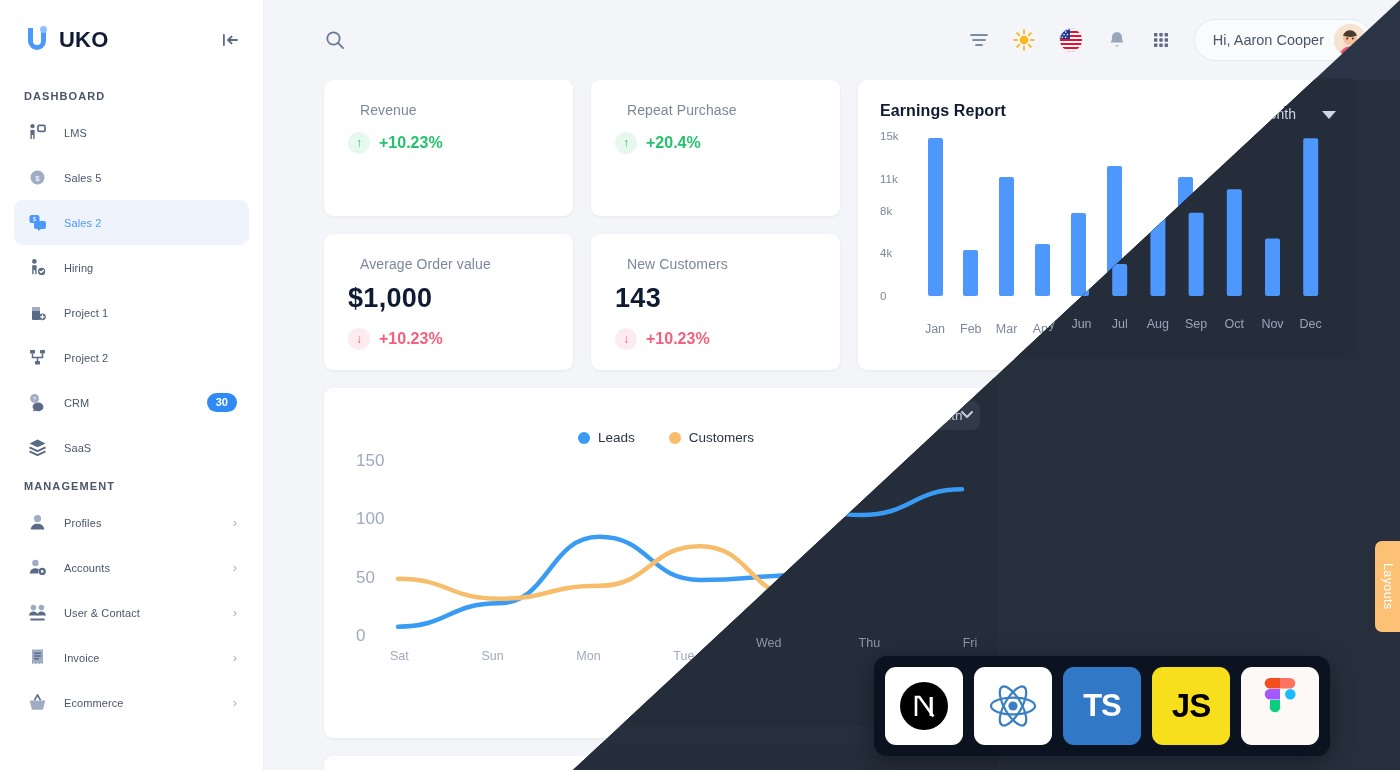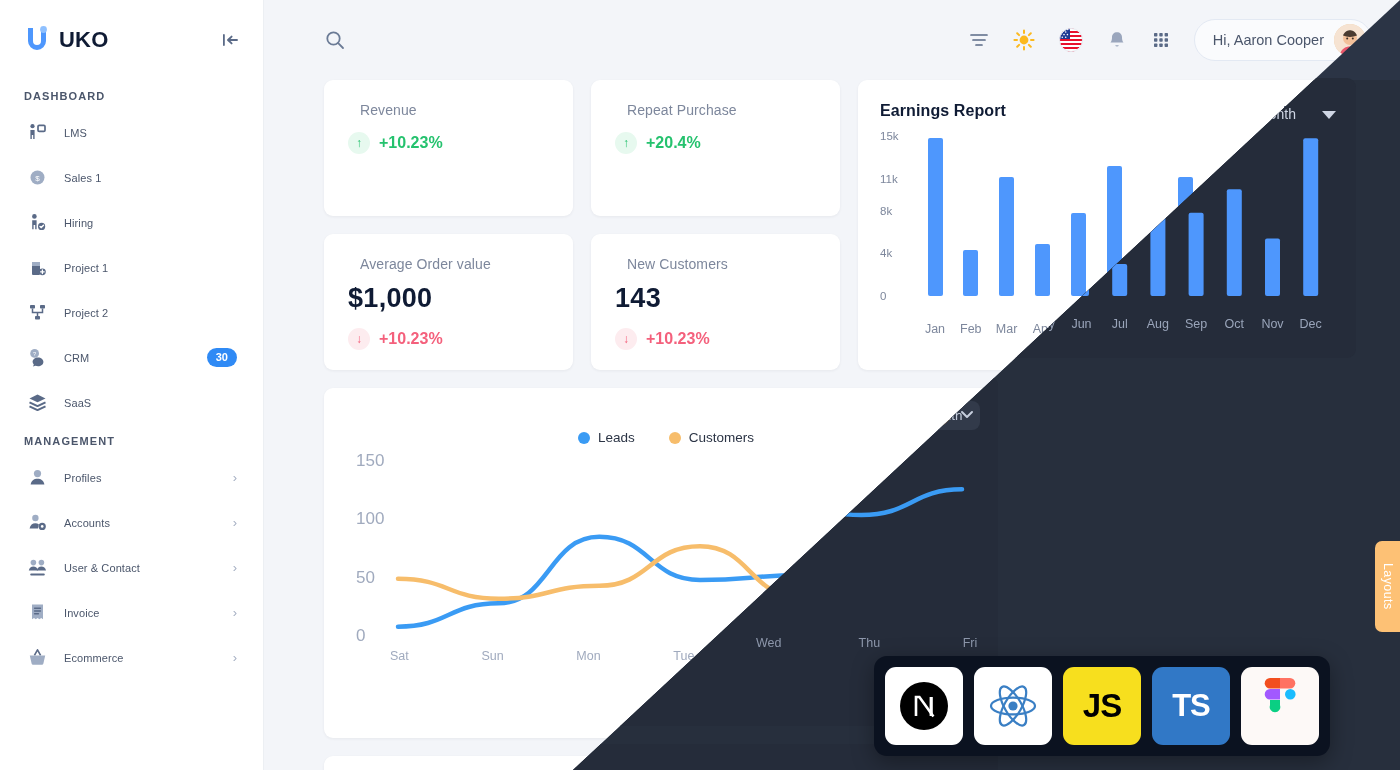--- a/index.html
+++ b/index.html
@@ -201,21 +201,31 @@
         </span>
         <span class="nav-label">LMS</span>
       </div>
       <div class="nav-item">
         <span class="nav-ico">
           <svg width="21" height="21" viewBox="0 0 21 21">
             <circle cx="10.5" cy="10.5" r="7" fill="#9fadc4"></circle>
             <text x="10.5" y="14" font-size="8" font-family="Liberation Sans" fill="#fff" text-anchor="middle">$</text>
           </svg>
         </span>
-        <span class="nav-label">Sales 1</span>
+        <span class="nav-label">Sales 5</span>
+      </div>
+      <div class="nav-item active">
+        <span class="nav-ico">
+          <svg width="21" height="21" viewBox="0 0 21 21">
+            <rect x="2.5" y="3" width="10" height="8" rx="2" fill="#4e97fd"></rect>
+            <text x="7.5" y="9.2" font-size="6" font-family="Liberation Sans" fill="#fff" text-anchor="middle">$</text>
+            <path d="M9 9h8a2 2 0 0 1 2 2v4a2 2 0 0 1-2 2h-3l-3 2v-2H9a2 2 0 0 1-2-2v-4a2 2 0 0 1 2-2z" fill="#4e97fd"></path>
+          </svg>
+        </span>
+        <span class="nav-label">Sales 2</span>
       </div>
       <div class="nav-item">
         <span class="nav-ico">
           <svg width="21" height="21" viewBox="0 0 21 21">
             <circle cx="7.4" cy="4.4" r="2.3" fill="#5a6a87"></circle>
             <path d="M5.2 8.2h4.4v9H8.2v-4.2H6.6v4.2H5.2z" fill="#5a6a87"></path>
             <circle cx="14.6" cy="14.4" r="3.6" fill="#5a6a87"></circle>
             <path d="M13 14.4l1.2 1.2 2.3-2.4" stroke="#fff" stroke-width="1.4" fill="none" stroke-linecap="round"></path>
           </svg>
         </span>
@@ -675,25 +685,25 @@
   <div class="tech-tile tech-react">
     <svg width="56" height="56" viewBox="0 0 56 56">
       <g stroke="#3a7fc4" stroke-width="2.2" fill="none">
         <ellipse cx="28" cy="28" rx="22" ry="8.4"></ellipse>
         <ellipse cx="28" cy="28" rx="22" ry="8.4" transform="rotate(60 28 28)"></ellipse>
         <ellipse cx="28" cy="28" rx="22" ry="8.4" transform="rotate(120 28 28)"></ellipse>
       </g>
       <circle cx="28" cy="28" r="4.6" fill="#3a7fc4"></circle>
     </svg>
   </div>
+  <div class="tech-tile tech-ts">
+    <span>TS</span>
+  </div>
   <div class="tech-tile tech-js">
     <span>JS</span>
-  </div>
-  <div class="tech-tile tech-ts">
-    <span>TS</span>
   </div>
   <div class="tech-tile tech-figma">
     <svg width="40" height="56" viewBox="0 0 40 56">
       <path d="M10 0h10v10.6H10A5.3 5.3 0 0 1 10 0z" fill="#f24e1e"></path>
       <path d="M20 0h10a5.3 5.3 0 0 1 0 10.6H20z" fill="#ff7262"></path>
       <path d="M10 11h10v10.6H10a5.3 5.3 0 0 1 0-10.6z" fill="#a259ff"></path>
       <path d="M30.3 21.6a5.3 5.3 0 1 0 0-10.6 5.3 5.3 0 0 0 0 10.6z" fill="#1abcfe"></path>
       <path d="M10 22h10v5.3a5.3 5.3 0 1 1-10 0z" fill="#0acf83"></path>
     </svg>
   </div>

